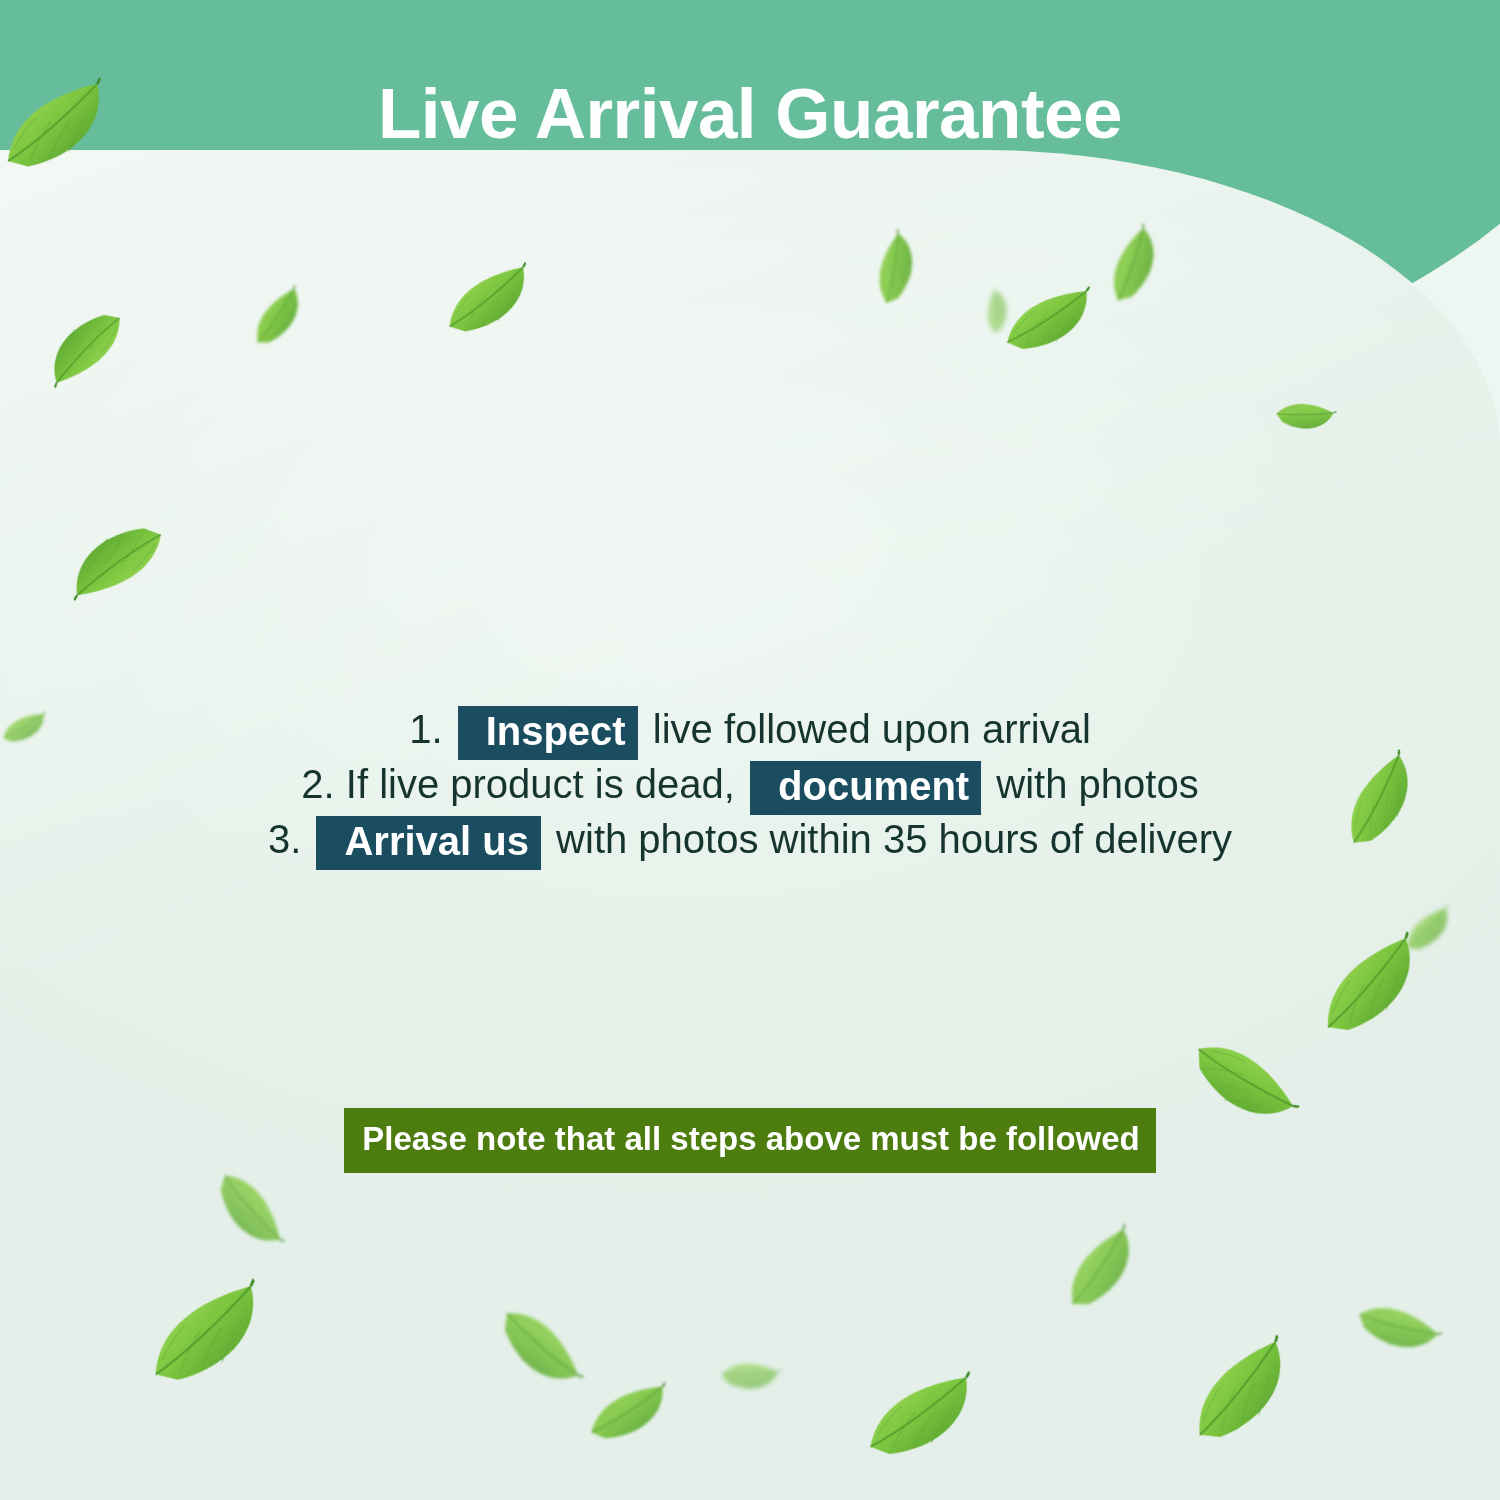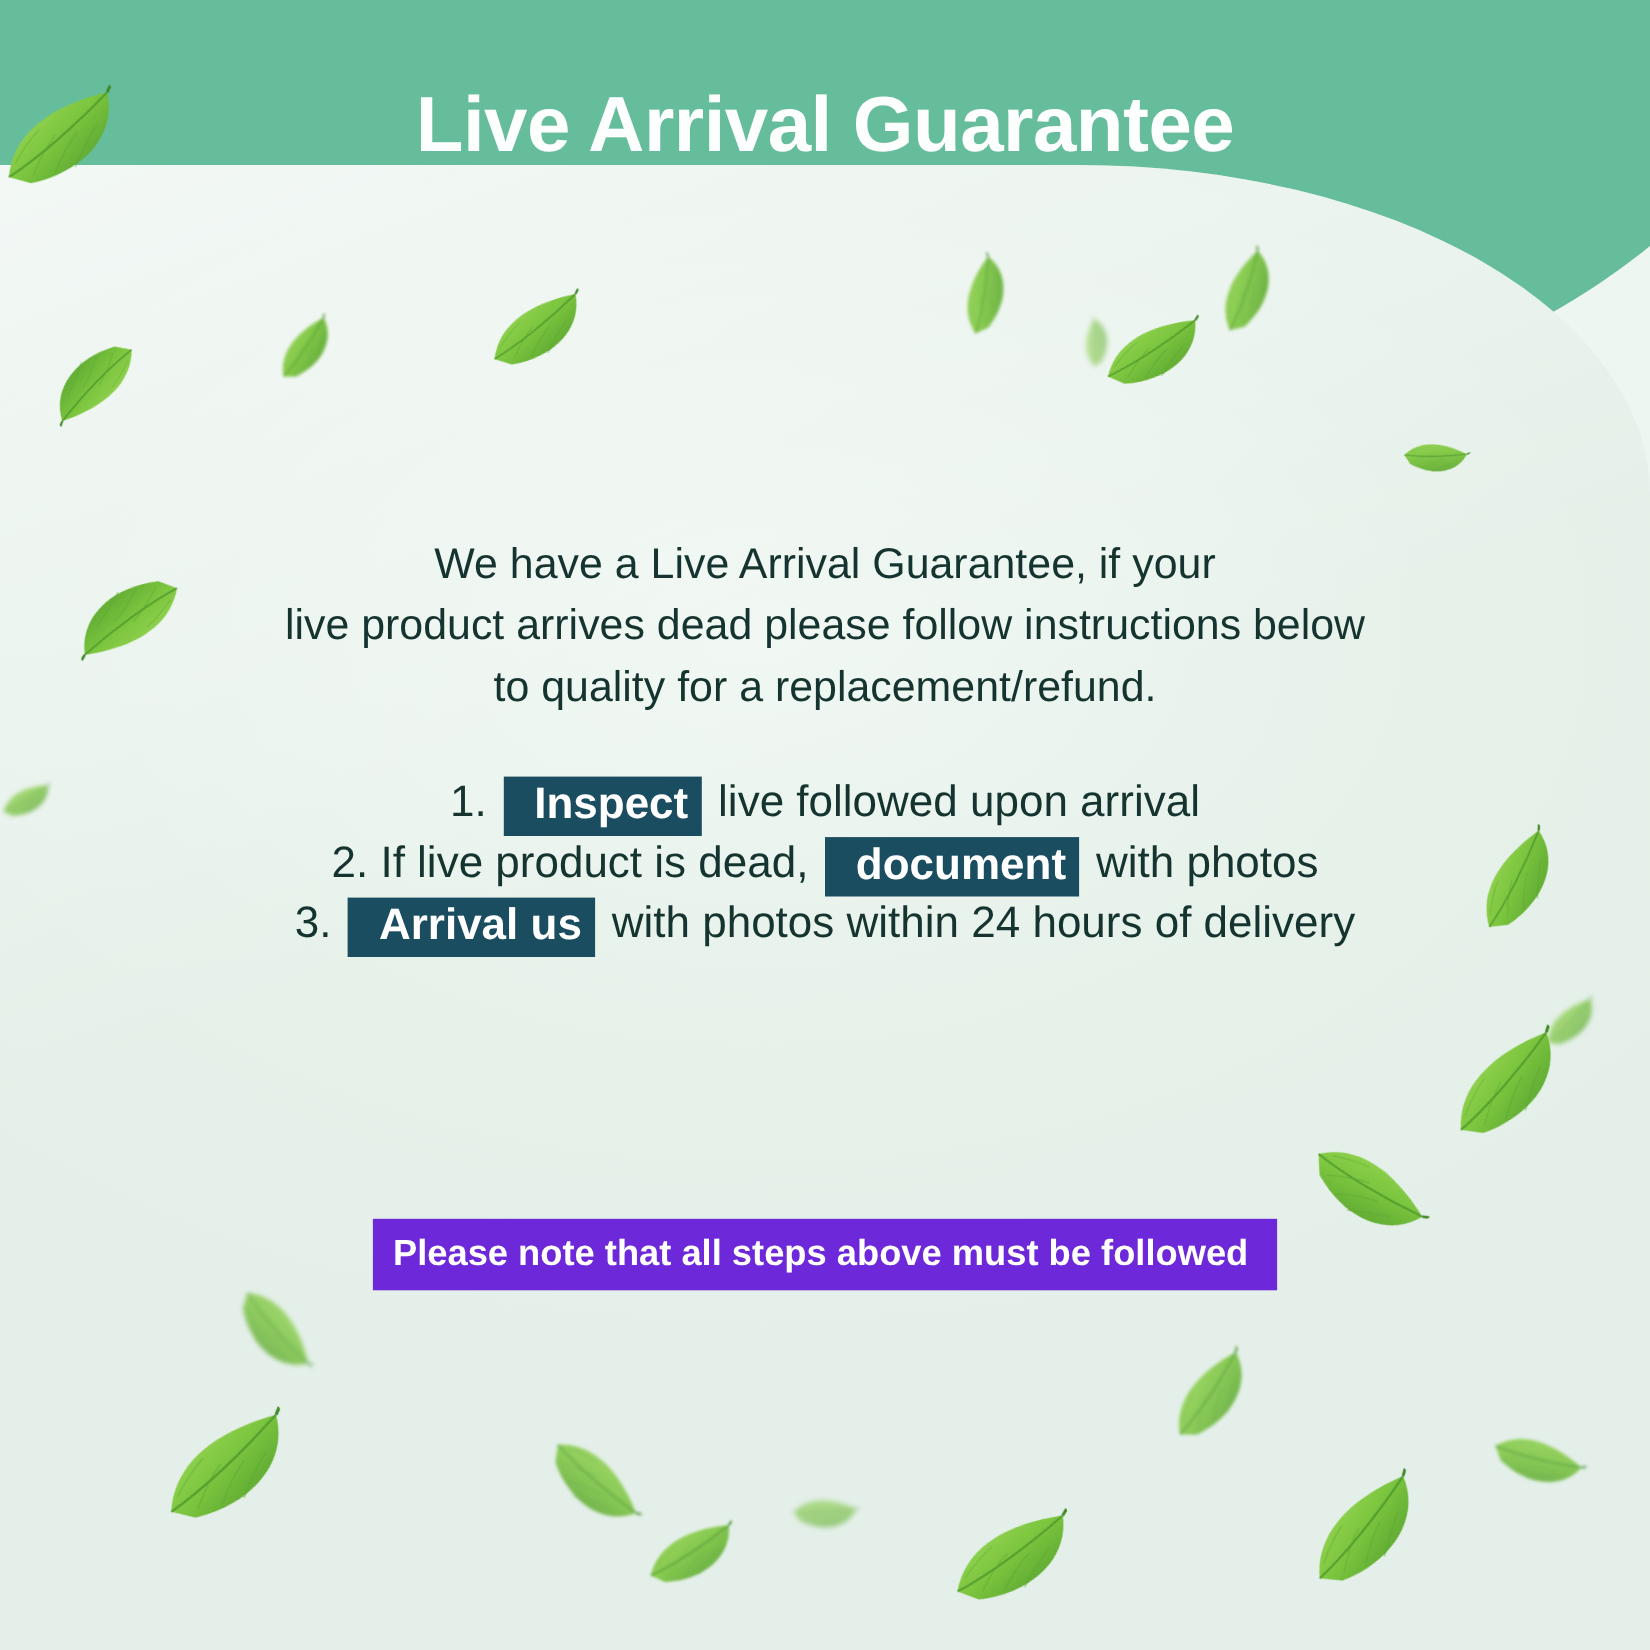--- a/index.html
+++ b/index.html
@@ -107,26 +107,26 @@
   }
 
   .notes {
     position:absolute;
     left:0; right:0;
     top:1108px;
     text-align:center;
   }
   .note {
     display:inline-block;
-    background:#6d28d9;
+    background:#4d7c0f;
     color:#ffffff;
     font-size:33px;
     font-weight:bold;
     line-height:1;
-    padding:14px 26px 18px 18px;
+    padding:14px 16px 18px 18px;
     white-space:nowrap;
   }
   .note-row + .note-row { margin-top:12px; }
 </style>
 </head>
 <body>
 
 <div id="stage">
 
   <div class="green-blob"></div>
@@ -564,45 +564,40 @@
     <path d="M12 32 C20 25 28 19 38 14" stroke="#5aa832" stroke-width="1" fill="none" opacity=".45"></path>
     <path d="M96 5 L100 1" stroke="#3f8a26" stroke-width="2.2" fill="none"></path>
   </svg>
       </div>
     </div>
 
   <div class="content">
 
     <div class="title">Live Arrival Guarantee</div>
 
-    <div class="intro">
-      <div>We have a Live Arrival Guarantee, if your</div>
-      <div>live product arrives dead please follow instructions below</div>
-      <div>to quality for a replacement/refund.</div>
-    </div>
 
     <div class="steps">
 
       <div class="step">
         <span>1.</span>
         <span class="hl">Inspect</span>
         <span>live followed upon arrival</span>
       </div>
 
       <div class="step">
         <span>2.</span>
         <span>If live product is dead,</span>
         <span class="hl">document</span>
         <span>with photos</span>
       </div>
 
       <div class="step">
         <span>3.</span>
         <span class="hl">Arrival us</span>
-        <span>with photos within 24 hours of delivery</span>
+        <span>with photos within 35 hours of delivery</span>
       </div>
 
     </div>
 
     <div class="notes">
       <div class="note-row">
         <span class="note">Please note that all steps above must be followed</span>
       </div>
     </div>
 

